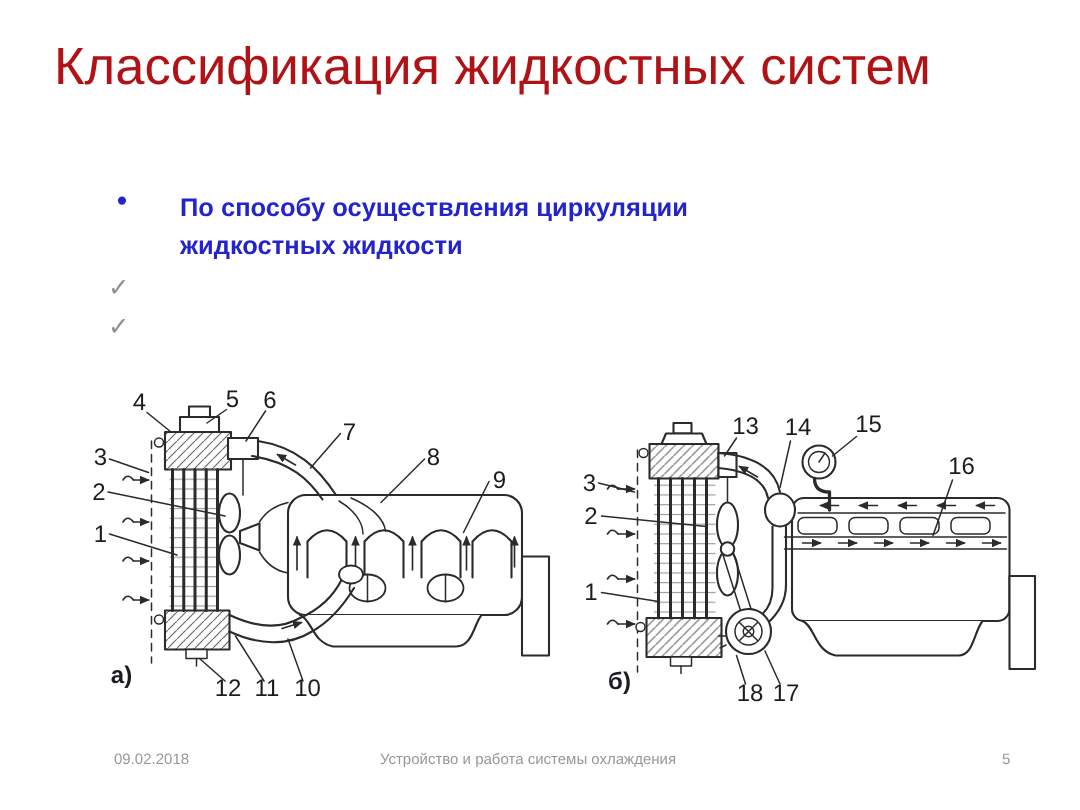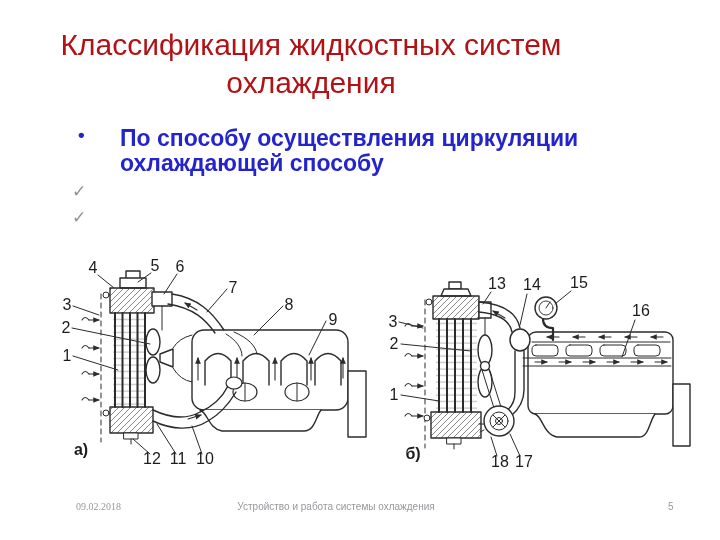--- a/index.html
+++ b/index.html
@@ -2,53 +2,52 @@
 <html style="--title: #b01215; --accent: #2424cc; --ink: #2b2b2b; --muted: #97979d; --check: #8f8f98; --body: #1d1d22;"><head>
 <meta charset="utf-8">
 <style>
   :root{
     --title:#b01215; --accent:#2424cc; --ink:#2b2b2b; --muted:#97979d;
     --check:#8f8f98; --body:#1d1d22;
   }
   html,body{margin:0;padding:0}
   body{width:720px;height:540px;background:#ffffff;position:relative;overflow:hidden;
        font-family:"Liberation Sans",sans-serif;}
-  .title{position:absolute;left:4px;top:26px;width:614px;text-align:center;
-         font-size:30px;line-height:38px;color:var(--title);}
+  .title{position:absolute;left:36px;top:26px;width:614px;text-align:left;
+         font-size:35px;line-height:38px;color:var(--title);}
   .b-dot{position:absolute;left:78px;top:124px;font-size:19px;color:var(--accent);font-weight:bold;}
-  .b-main{position:absolute;left:120px;top:126px;width:470px;font-size:23px;line-height:25px;
+  .b-main{position:absolute;left:120px;top:126px;width:470px;font-size:17px;line-height:25px;
           font-weight:bold;color:var(--accent);}
   .sub{position:absolute;left:72px;display:flex;font-size:19px;color:var(--body);}
   .sub .check{width:27px;color:var(--check);font-size:17px;padding-top:1px;}
   .sub1{top:180px}
   .sub2{top:206px}
   .fig{position:absolute;color:var(--ink);}
   .figA{left:58px;top:258px;width:322px;height:215px;}
   .figB{left:383px;top:262px;width:322px;height:218px;}
   .nums text{font-family:"Liberation Sans",sans-serif;font-size:16px;fill:#1c1c20;text-anchor:middle;}
   .nums text.cap{font-weight:bold;}
   .footer{position:absolute;top:501px;font-size:10px;color:var(--muted);}
-  .f-date{left:76px;font-family:Liberation Serif, serif;}
-  .f-center{left:0;width:648px;text-align:center;padding-left:12px;}
+  .f-date{left:76px;}
+  .f-center{left:16px;width:648px;text-align:center;padding-left:12px;}
   .f-page{left:668px;}
 </style>
 </head>
 <body>
 
 <div class="slide">
 
   <div class="title">
     <div>Классификация жидкостных систем</div>
-    <div>охлаждения</div>
   </div>
 
   <span class="b-dot">•</span>
   <div class="b-main">
     <div>По способу осуществления циркуляции</div>
-    <div>охлаждающей способу</div>
+    <div>жидкостных жидкости</div>
   </div>
 
   <div class="sub sub1">
     <span class="check">✓</span>
   </div>
   <div class="sub sub2">
     <span class="check">✓</span>
   </div>
 
   <svg class="fig figA" viewBox="0 0 322 215">

